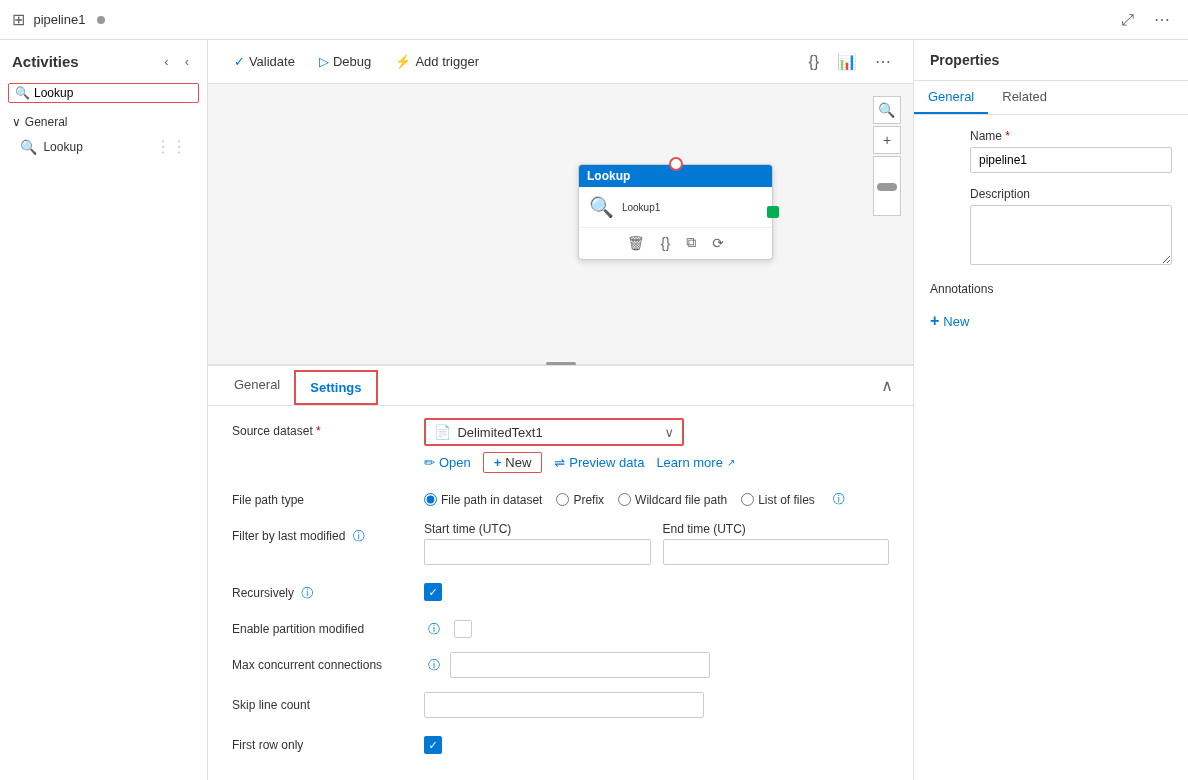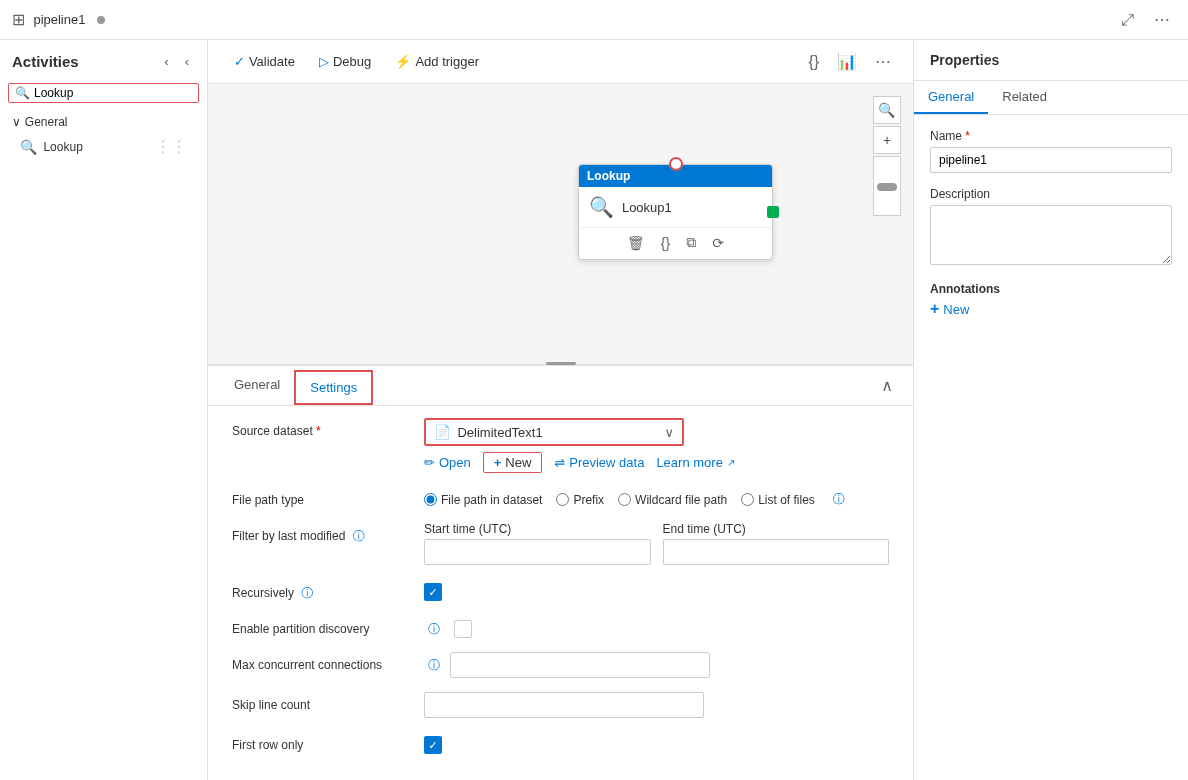--- a/index.html
+++ b/index.html
@@ -44,31 +44,31 @@
     .canvas-zoom { position: absolute; right: 12px; top: 12px; display: flex; flex-direction: column; gap: 2px; }
     .canvas-zoom-btn { width: 28px; height: 28px; background: #fff; border: 1px solid #ccc; display: flex; align-items: center; justify-content: center; cursor: pointer; font-size: 14px; color: #555; }
     .canvas-zoom-slider { width: 28px; height: 60px; background: #fff; border: 1px solid #ccc; position: relative; }
     .canvas-zoom-thumb { width: 20px; height: 8px; background: #999; border-radius: 4px; position: absolute; left: 3px; top: 26px; }
 
     
     .lookup-node { position: absolute; left: 370px; top: 80px; width: 195px; background: #fff; border: 1px solid #ccc; border-radius: 4px; box-shadow: 0 2px 6px rgba(0,0,0,0.15); }
     .lookup-node-header { background: #0078d4; color: #fff; padding: 4px 8px; font-size: 12px; border-radius: 3px 3px 0 0; font-weight: 600; }
     .lookup-node-body { padding: 8px 10px; display: flex; align-items: center; gap: 8px; }
     .lookup-node-icon { color: #0078d4; font-size: 20px; }
-    .lookup-node-name { font-size: 13px; }
+    .lookup-node-name { font-size: 10px; }
     .lookup-node-actions { display: flex; align-items: center; justify-content: center; gap: 12px; padding: 4px 10px 6px; border-top: 1px solid #f0f0f0; }
     .lookup-node-action-btn { background: none; border: none; cursor: pointer; color: #666; font-size: 14px; padding: 2px; }
     .node-top-dot { position: absolute; top: -8px; left: 50%; transform: translateX(-50%); width: 14px; height: 14px; border: 2px solid #e05050; border-radius: 50%; background: #fff; }
     .node-right-dot { position: absolute; right: -7px; top: 50%; transform: translateY(-50%); width: 12px; height: 12px; background: #00b050; border-radius: 2px; }
 
     
     .bottom-panel { background: #fff; border-top: 1px solid #e0e0e0; flex: 1; display: flex; flex-direction: column; }
     .bottom-panel-tabs { display: flex; align-items: center; border-bottom: 1px solid #e0e0e0; padding: 0 12px; }
     .bottom-tab { padding: 8px 14px; font-size: 13px; cursor: pointer; color: #555; border-bottom: 2px solid transparent; }
-    .bottom-tab.active { color: #0078d4; border-bottom: 2px solid #0078d4; font-weight: 400; border: 2px solid #e05050; margin-top: 4px; }
+    .bottom-tab.active { color: #0078d4; border-bottom: 2px solid #0078d4; font-weight: 700; border: 2px solid #e05050; margin-top: 4px; }
     .bottom-tab-spacer { flex: 1; }
     .collapse-btn { background: none; border: none; cursor: pointer; font-size: 16px; color: #666; padding: 4px 8px; }
 
     
     .settings-content { padding: 12px 24px; overflow-y: auto; flex: 1; }
     .form-row { display: flex; align-items: flex-start; margin-bottom: 14px; gap: 12px; }
     .form-label { width: 180px; font-size: 12px; color: #333; padding-top: 6px; flex-shrink: 0; }
     .form-label .required { color: #c00; }
     .form-control-wrap { flex: 1; }
     .dataset-selector { display: flex; align-items: center; border: 2px solid #e05050; border-radius: 2px; background: #fff; padding: 4px 8px; gap: 6px; width: 260px; }
@@ -98,27 +98,27 @@
 
     .info-icon { color: #0078d4; font-size: 12px; cursor: pointer; margin-left: 4px; }
 
     
     .properties-panel { width: 275px; border-left: 1px solid #e0e0e0; background: #fff; display: flex; flex-direction: column; }
     .properties-header { padding: 12px 16px; font-weight: 600; font-size: 14px; border-bottom: 1px solid #e0e0e0; }
     .properties-tabs { display: flex; border-bottom: 1px solid #e0e0e0; }
     .properties-tab { padding: 8px 14px; font-size: 13px; cursor: pointer; color: #555; border-bottom: 2px solid transparent; }
     .properties-tab.active { color: #0078d4; border-bottom: 2px solid #0078d4; font-weight: 500; }
     .properties-content { padding: 14px 16px; }
-    .prop-field { margin-bottom: 14px; }
+    .prop-field { margin-bottom: 14px; margin-left: 40px; }
     .prop-label { font-size: 12px; color: #333; margin-bottom: 4px; }
     .prop-label .required { color: #c00; }
     .prop-input { width: 100%; border: 1px solid #ccc; border-radius: 2px; padding: 5px 8px; font-size: 12px; outline: none; }
     .prop-textarea { width: 100%; border: 1px solid #ccc; border-radius: 2px; padding: 5px 8px; font-size: 12px; outline: none; min-height: 60px; resize: vertical; }
     .annotations-section { margin-top: 8px; }
-    .annotations-label { font-size: 12px; color: #333; margin-bottom: 4px; font-weight: 700; }
+    .annotations-label { font-size: 12px; color: #333; margin-bottom: 16px; font-weight: 400; }
     .annotations-new { display: flex; align-items: center; gap: 4px; color: #0078d4; cursor: pointer; font-size: 13px; background: none; border: none; }
 
     .divider-line { width: 30px; height: 3px; background: #999; position: absolute; bottom: 0; left: 50%; transform: translateX(-50%); border-radius: 2px; }
   </style>
 </head>
 <body>
 
 <div class="top-bar">
   <span class="top-bar-icon">⊞</span>
   <span class="top-bar-title">pipeline1</span>
@@ -307,21 +307,21 @@
             <span>Recursively</span>
             <span class="info-icon">ⓘ</span>
           </div>
           <div class="form-control-wrap checkbox-row">
             <div class="checkbox-blue"></div>
           </div>
         </div>
 
         <div class="form-row">
           <div class="form-label">
-            <span>Enable partition discovery</span>
+            <span>Enable partition modified</span>
           </div>
           <div class="form-control-wrap checkbox-row">
             <span class="info-icon" style="margin-right:6px;">ⓘ</span>
             <div class="checkbox-empty"></div>
           </div>
         </div>
 
         <div class="form-row">
           <div class="form-label">
             <span>Max concurrent connections</span>

